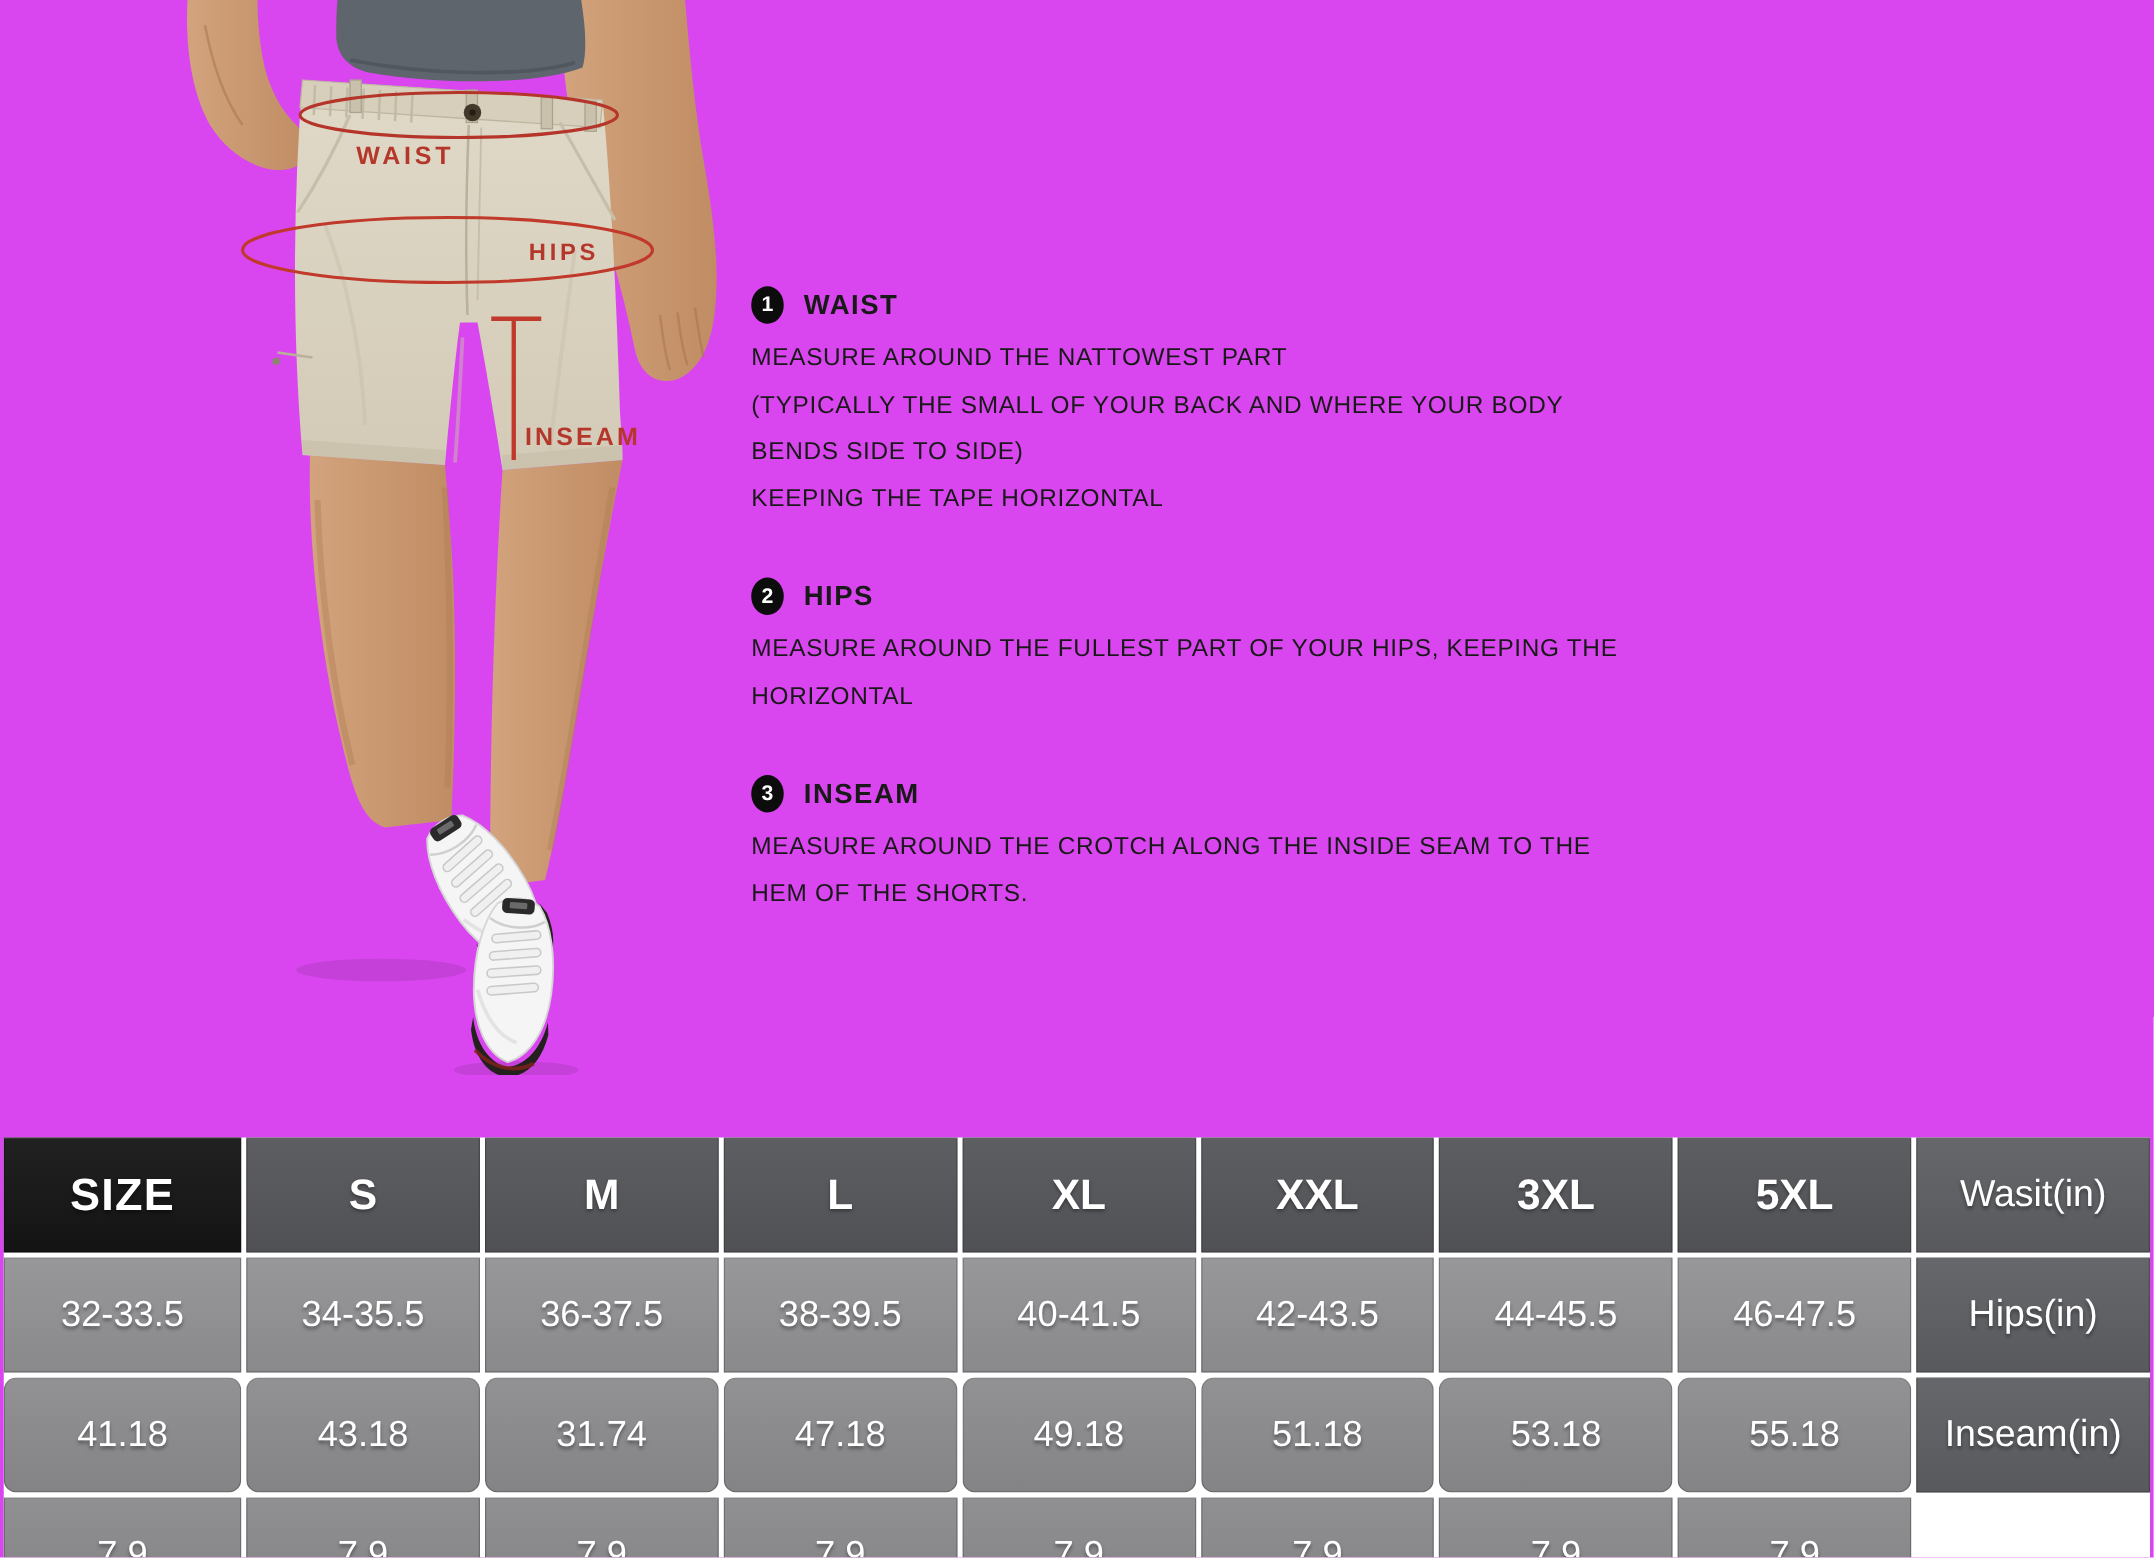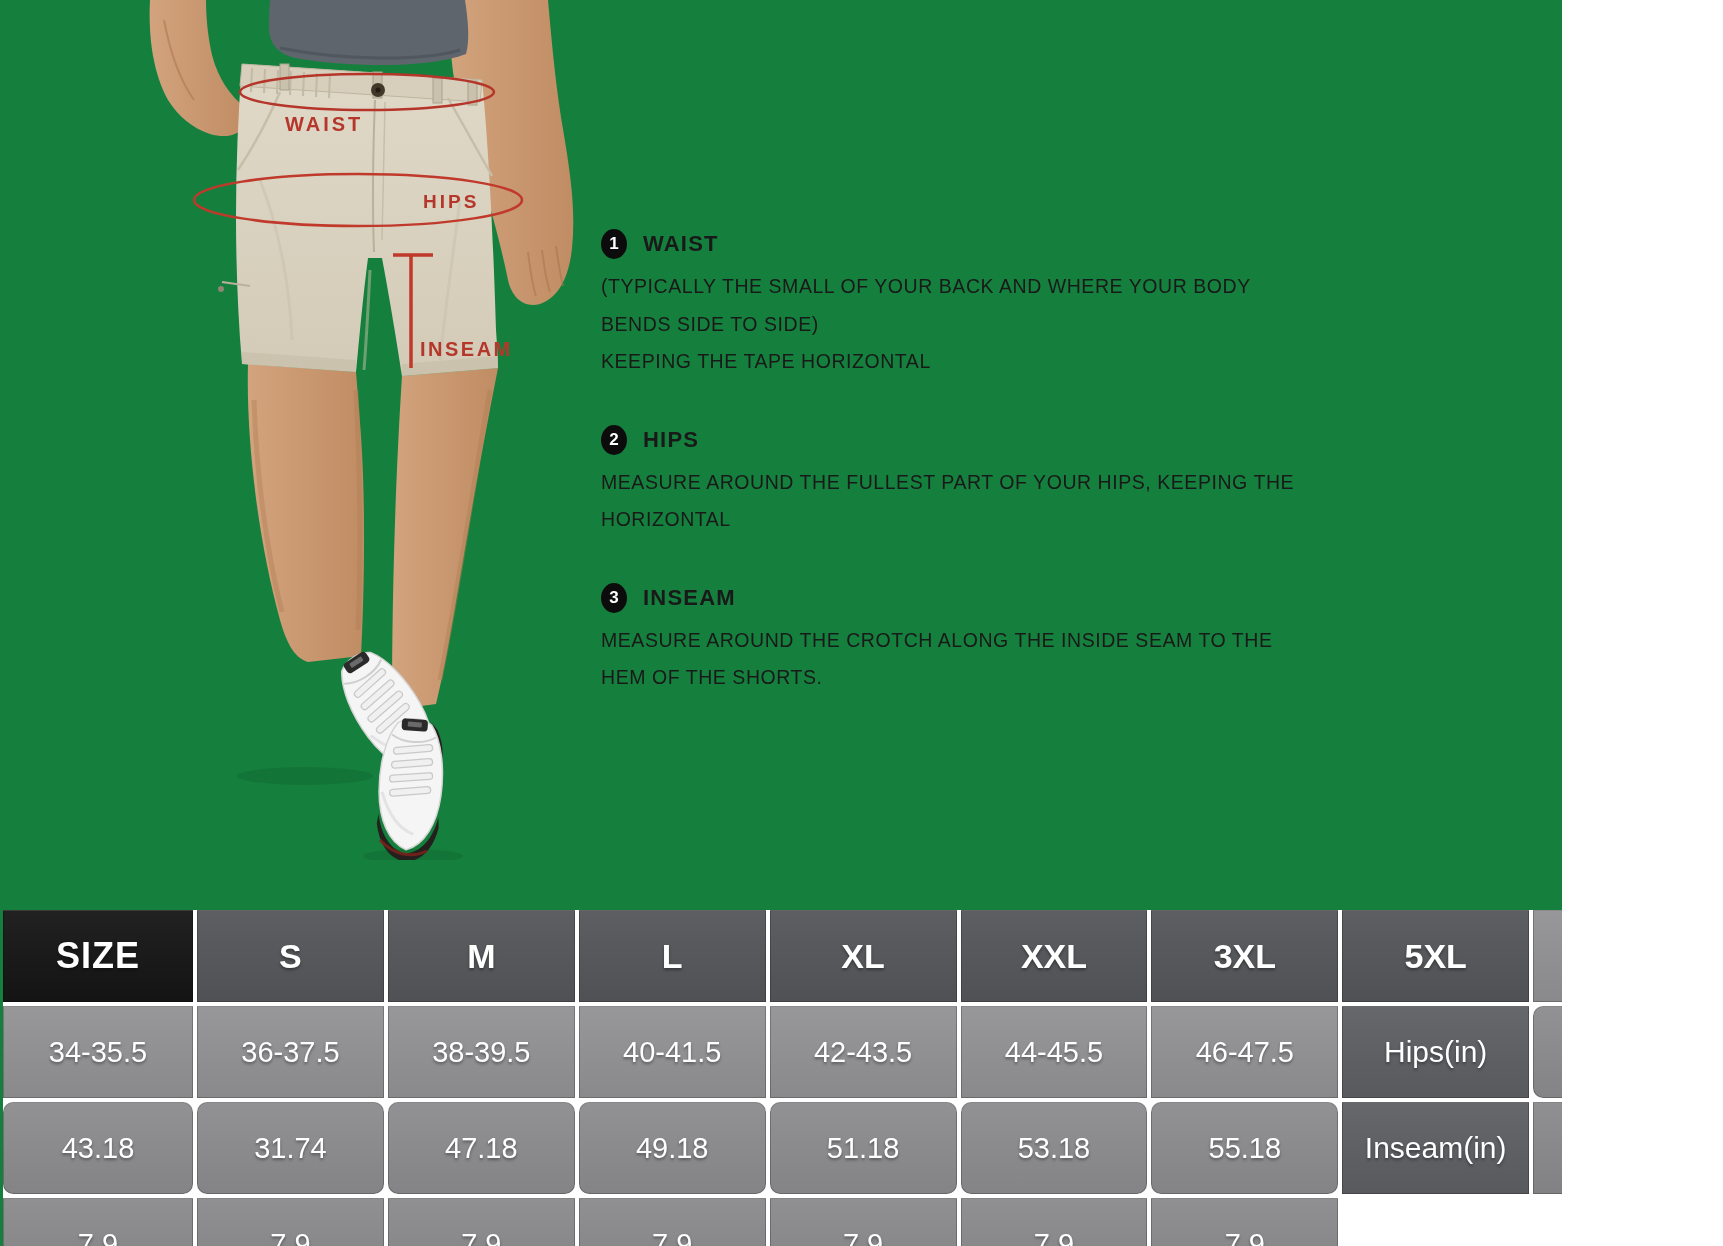--- a/index.html
+++ b/index.html
@@ -1,17 +1,17 @@
 <!DOCTYPE html>
 <html><head>
 <meta charset="utf-8">
 <style>
   html,body{margin:0;padding:0;background:#ffffff;}
   .canvas{
-    position:relative;width:1562px;height:1246px;background:#15803d;overflow:hidden;
+    position:relative;width:1723px;height:1246px;background:#d946ef;overflow:hidden;
     font-family:"Liberation Sans", sans-serif;
   }
 
   
   .figure-area{position:absolute;left:130px;top:0;width:460px;height:860px;}
 
   
   .instructions{position:absolute;left:601px;top:229px;width:810px;color:#191919;}
   .instr-block{margin-bottom:44px;}
   .instr-title-row{display:flex;align-items:center;gap:16px;margin-bottom:9px;}
@@ -163,20 +163,21 @@
     </svg>
   </div>
 
   <div class="instructions">
 
     <div class="instr-block">
       <div class="instr-title-row">
         <span class="badge">1</span>
         <span class="instr-title">WAIST</span>
       </div>
+      <div class="instr-line">MEASURE AROUND THE NATTOWEST PART</div>
       <div class="instr-line">(TYPICALLY THE SMALL OF YOUR BACK AND WHERE YOUR BODY</div>
       <div class="instr-line">BENDS SIDE TO SIDE)</div>
       <div class="instr-line">KEEPING THE TAPE HORIZONTAL</div>
     </div>
 
     <div class="instr-block">
       <div class="instr-title-row">
         <span class="badge">2</span>
         <span class="instr-title">HIPS</span>
       </div>
@@ -199,20 +200,21 @@
 
     <div class="cell corner">SIZE</div>
     <div class="cell head">S</div>
     <div class="cell head">M</div>
     <div class="cell head">L</div>
     <div class="cell head">XL</div>
     <div class="cell head">XXL</div>
     <div class="cell head">3XL</div>
     <div class="cell head">5XL</div>
 
+    <div class="cell rowlabel">Wasit(in)</div>
     <div class="cell val-r0">32-33.5</div>
     <div class="cell val-r0">34-35.5</div>
     <div class="cell val-r0">36-37.5</div>
     <div class="cell val-r0">38-39.5</div>
     <div class="cell val-r0">40-41.5</div>
     <div class="cell val-r0">42-43.5</div>
     <div class="cell val-r0">44-45.5</div>
     <div class="cell val-r0">46-47.5</div>
 
     <div class="cell rowlabel">Hips(in)</div>

